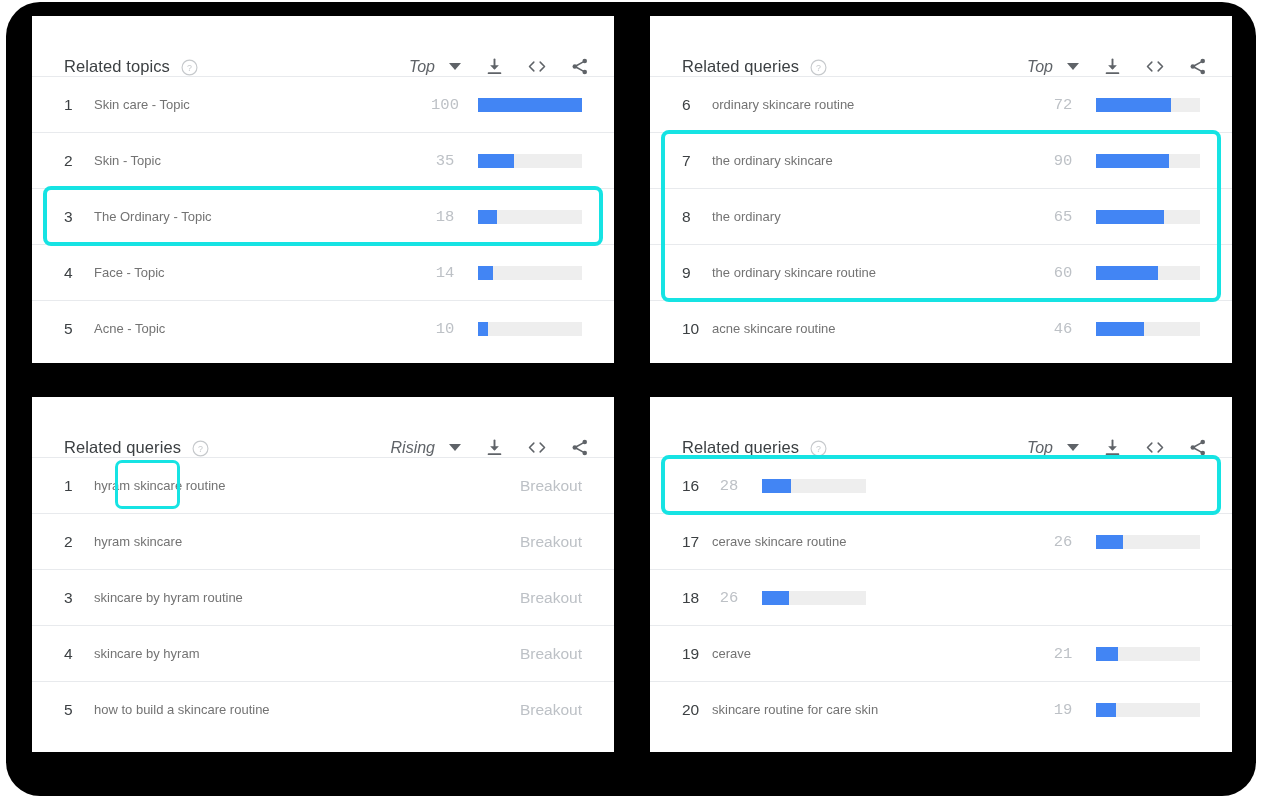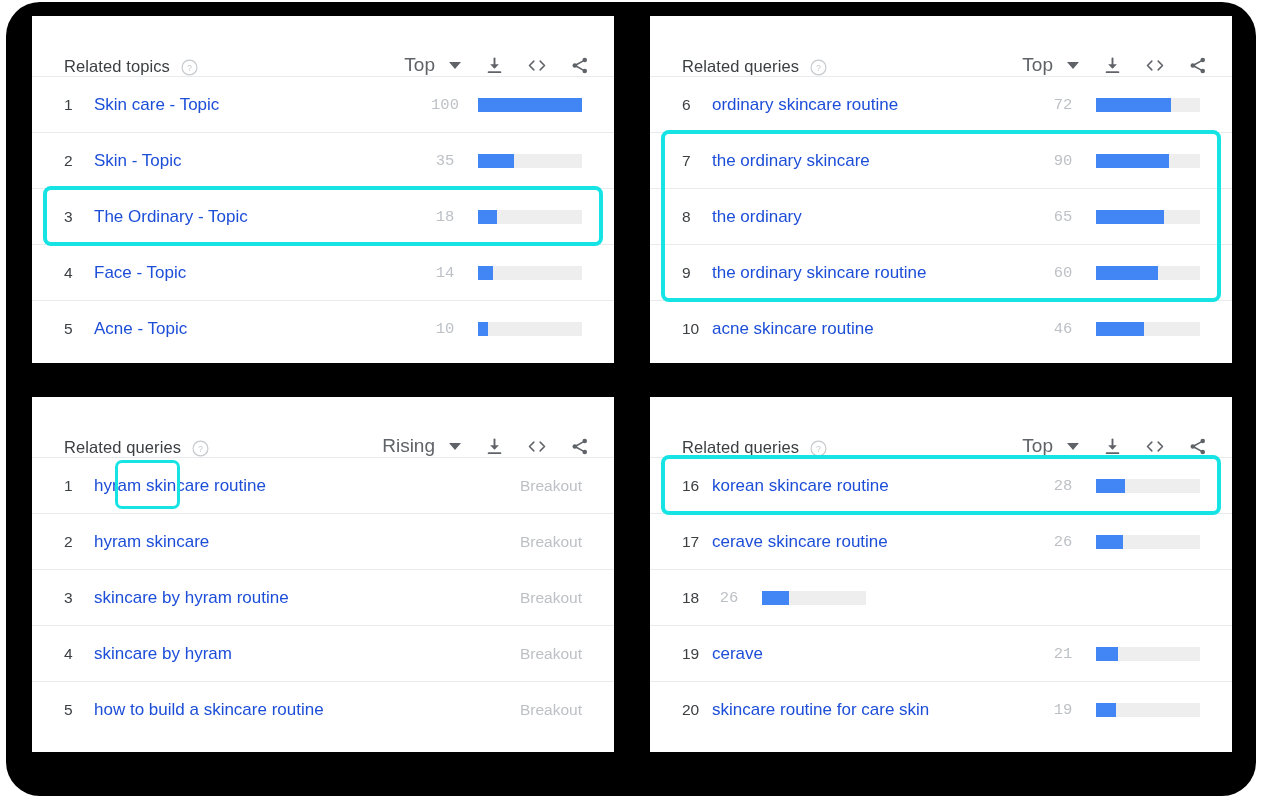--- a/index.html
+++ b/index.html
@@ -71,23 +71,24 @@
     height: 17px;
     flex: 0 0 auto;
     display: block;
   }
   .head-right {
     margin-left: auto;
     display: flex;
     align-items: center;
   }
   .sort-label {
-    font-size: 19px;
+    font-size: 16px;
     color: #5f6368;
     white-space: nowrap;
+    font-style: italic;
   }
   .caret {
     margin-left: 14px;
     width: 0; height: 0;
     border-left: 6px solid transparent;
     border-right: 6px solid transparent;
     border-top: 7px solid #5f6368;
   }
   .hd-icon {
     margin-left: 24px;
@@ -110,22 +111,22 @@
     border-top: 1px solid #e8eaed;
   }
   .rank {
     width: 30px;
     flex: 0 0 auto;
     font-size: 15.5px;
     color: #3c4043;
   }
   .label {
     flex: 1 1 auto;
-    font-size: 17px;
-    color: #1d4ed8;
+    font-size: 13px;
+    color: #737373;
     white-space: nowrap;
     overflow: hidden;
     position: relative;
   }
   .value {
     flex: 0 0 auto;
     font-size: 15.5px;
     color: #bdc1c6;
     text-align: center;
     width: 34px;
@@ -435,21 +436,20 @@
                 <circle cx="5.5" cy="12" r="2.9" fill="#5f6368"></circle>
                 <circle cx="18" cy="19" r="2.9" fill="#5f6368"></circle>
                 <path d="M15.6 6.4 L7.9 10.7 M7.9 13.3 L15.6 17.6" stroke="#5f6368" stroke-width="1.9" fill="none" stroke-linecap="round"></path>
               </svg>
             </span>
           </div>
         </div>
         <div class="rows">
           <div class="row">
             <span class="rank">16</span>
-            <span class="label">korean skincare routine</span>
             <span class="value">28</span>
             <span class="track">
               <span class="fill" style="width: 28%;"></span>
             </span>
           </div>
           <div class="row">
             <span class="rank">17</span>
             <span class="label">cerave skincare routine</span>
             <span class="value">26</span>
             <span class="track">

